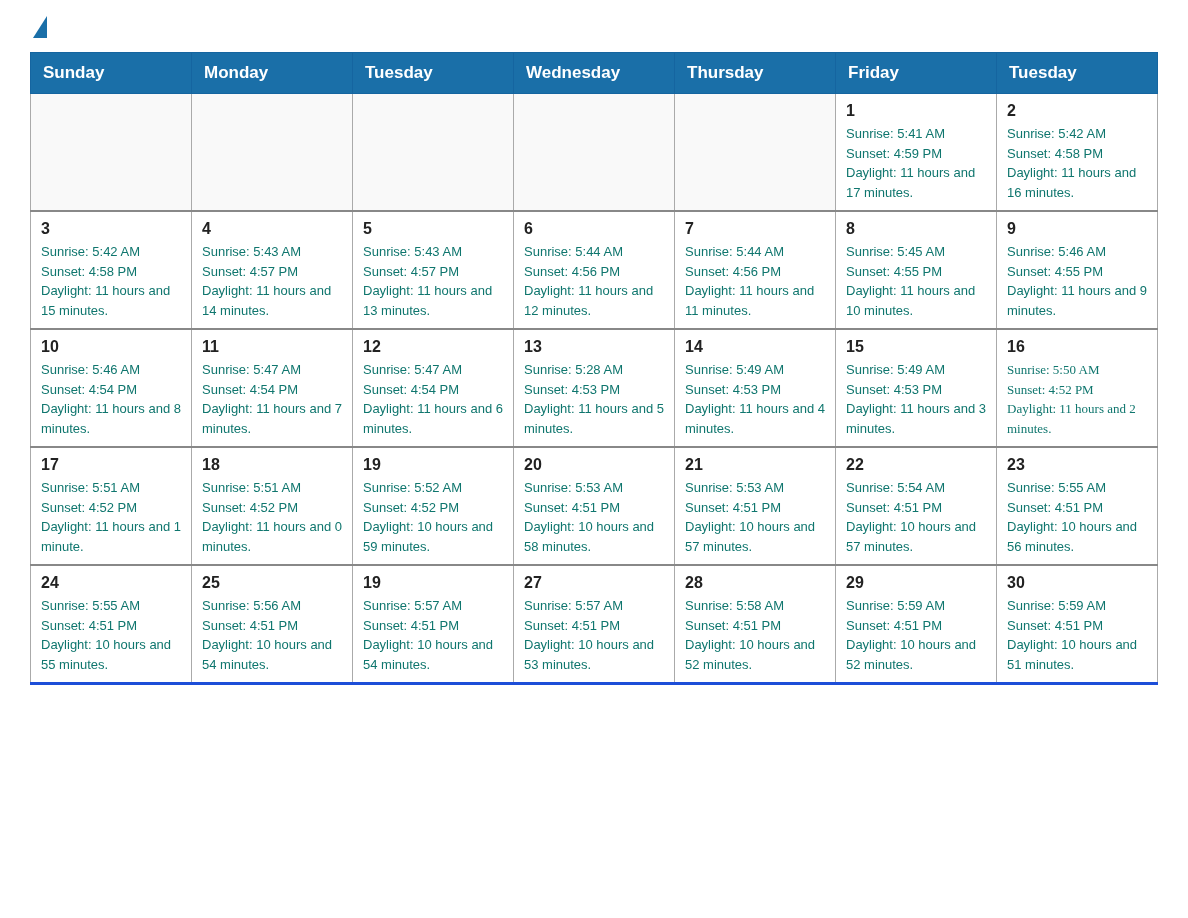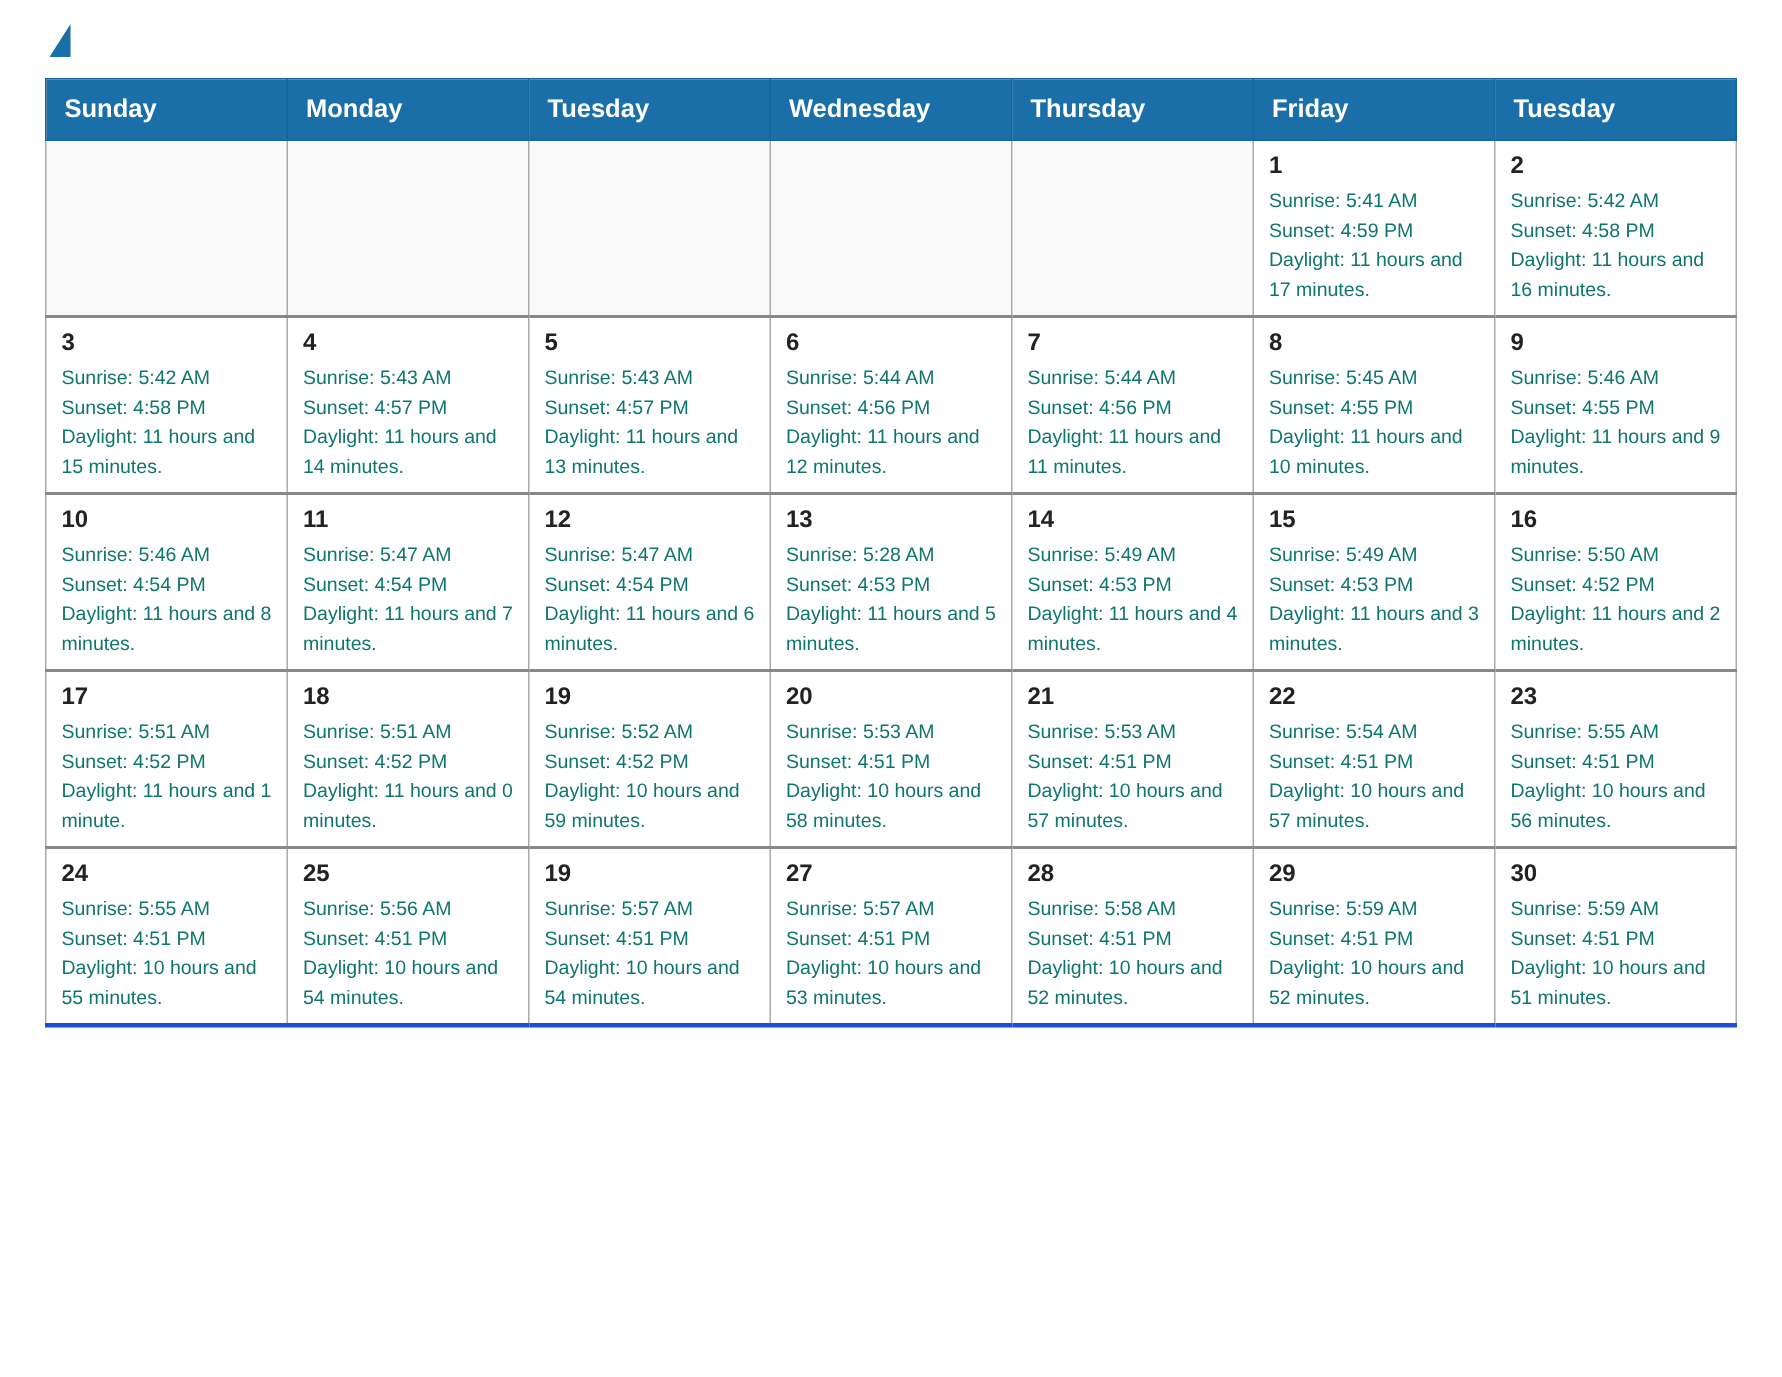--- a/index.html
+++ b/index.html
@@ -227,21 +227,21 @@
 Daylight: 11 hours and 4 minutes.</div>
         </td>
         <td>
           <span class="day-number">15</span>
           <div class="day-info" style="white-space: pre-line;">Sunrise: 5:49 AM
 Sunset: 4:53 PM
 Daylight: 11 hours and 3 minutes.</div>
         </td>
         <td>
           <span class="day-number">16</span>
-          <div class="day-info" style="white-space: pre-line;">Sunrise: 5:50 AM
+          <div class="day-info" style="white-space: pre-line; font-family: Liberation Serif, serif;">Sunrise: 5:50 AM
 Sunset: 4:52 PM
 Daylight: 11 hours and 2 minutes.</div>
         </td>
       </tr>
       <tr>
         <td>
           <span class="day-number">17</span>
           <div class="day-info" style="white-space: pre-line;">Sunrise: 5:51 AM
 Sunset: 4:52 PM
 Daylight: 11 hours and 1 minute.</div>

